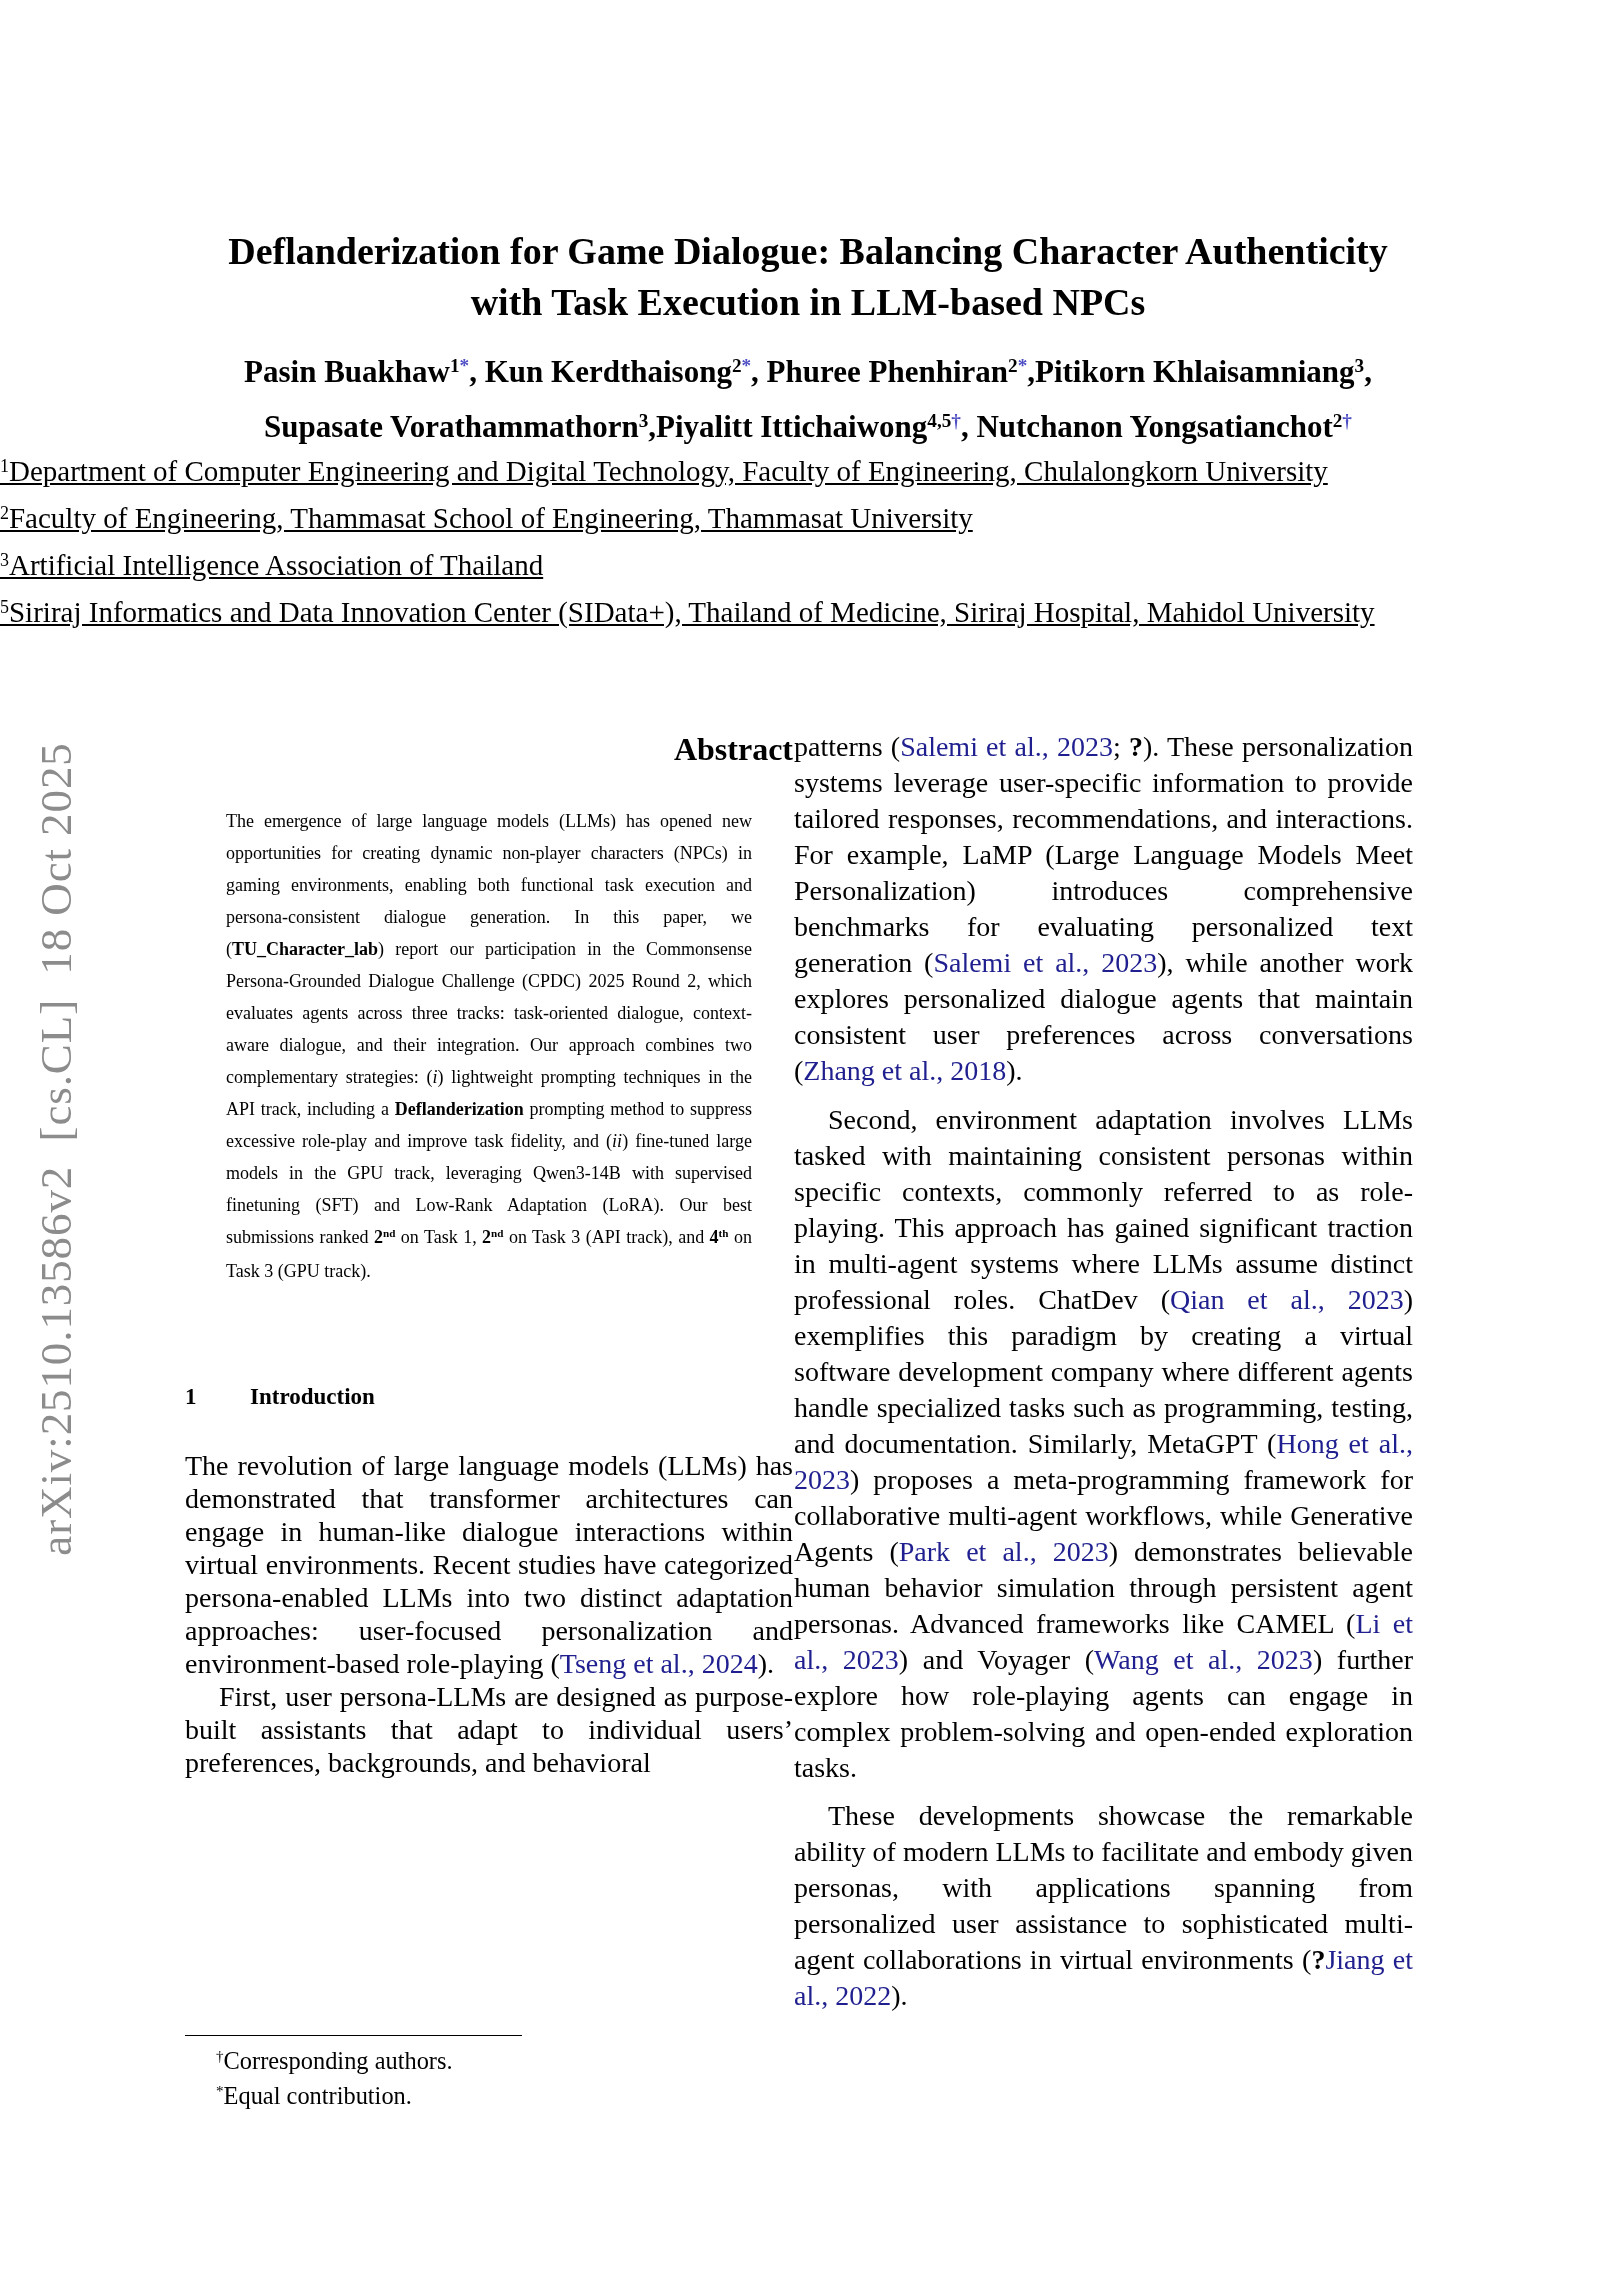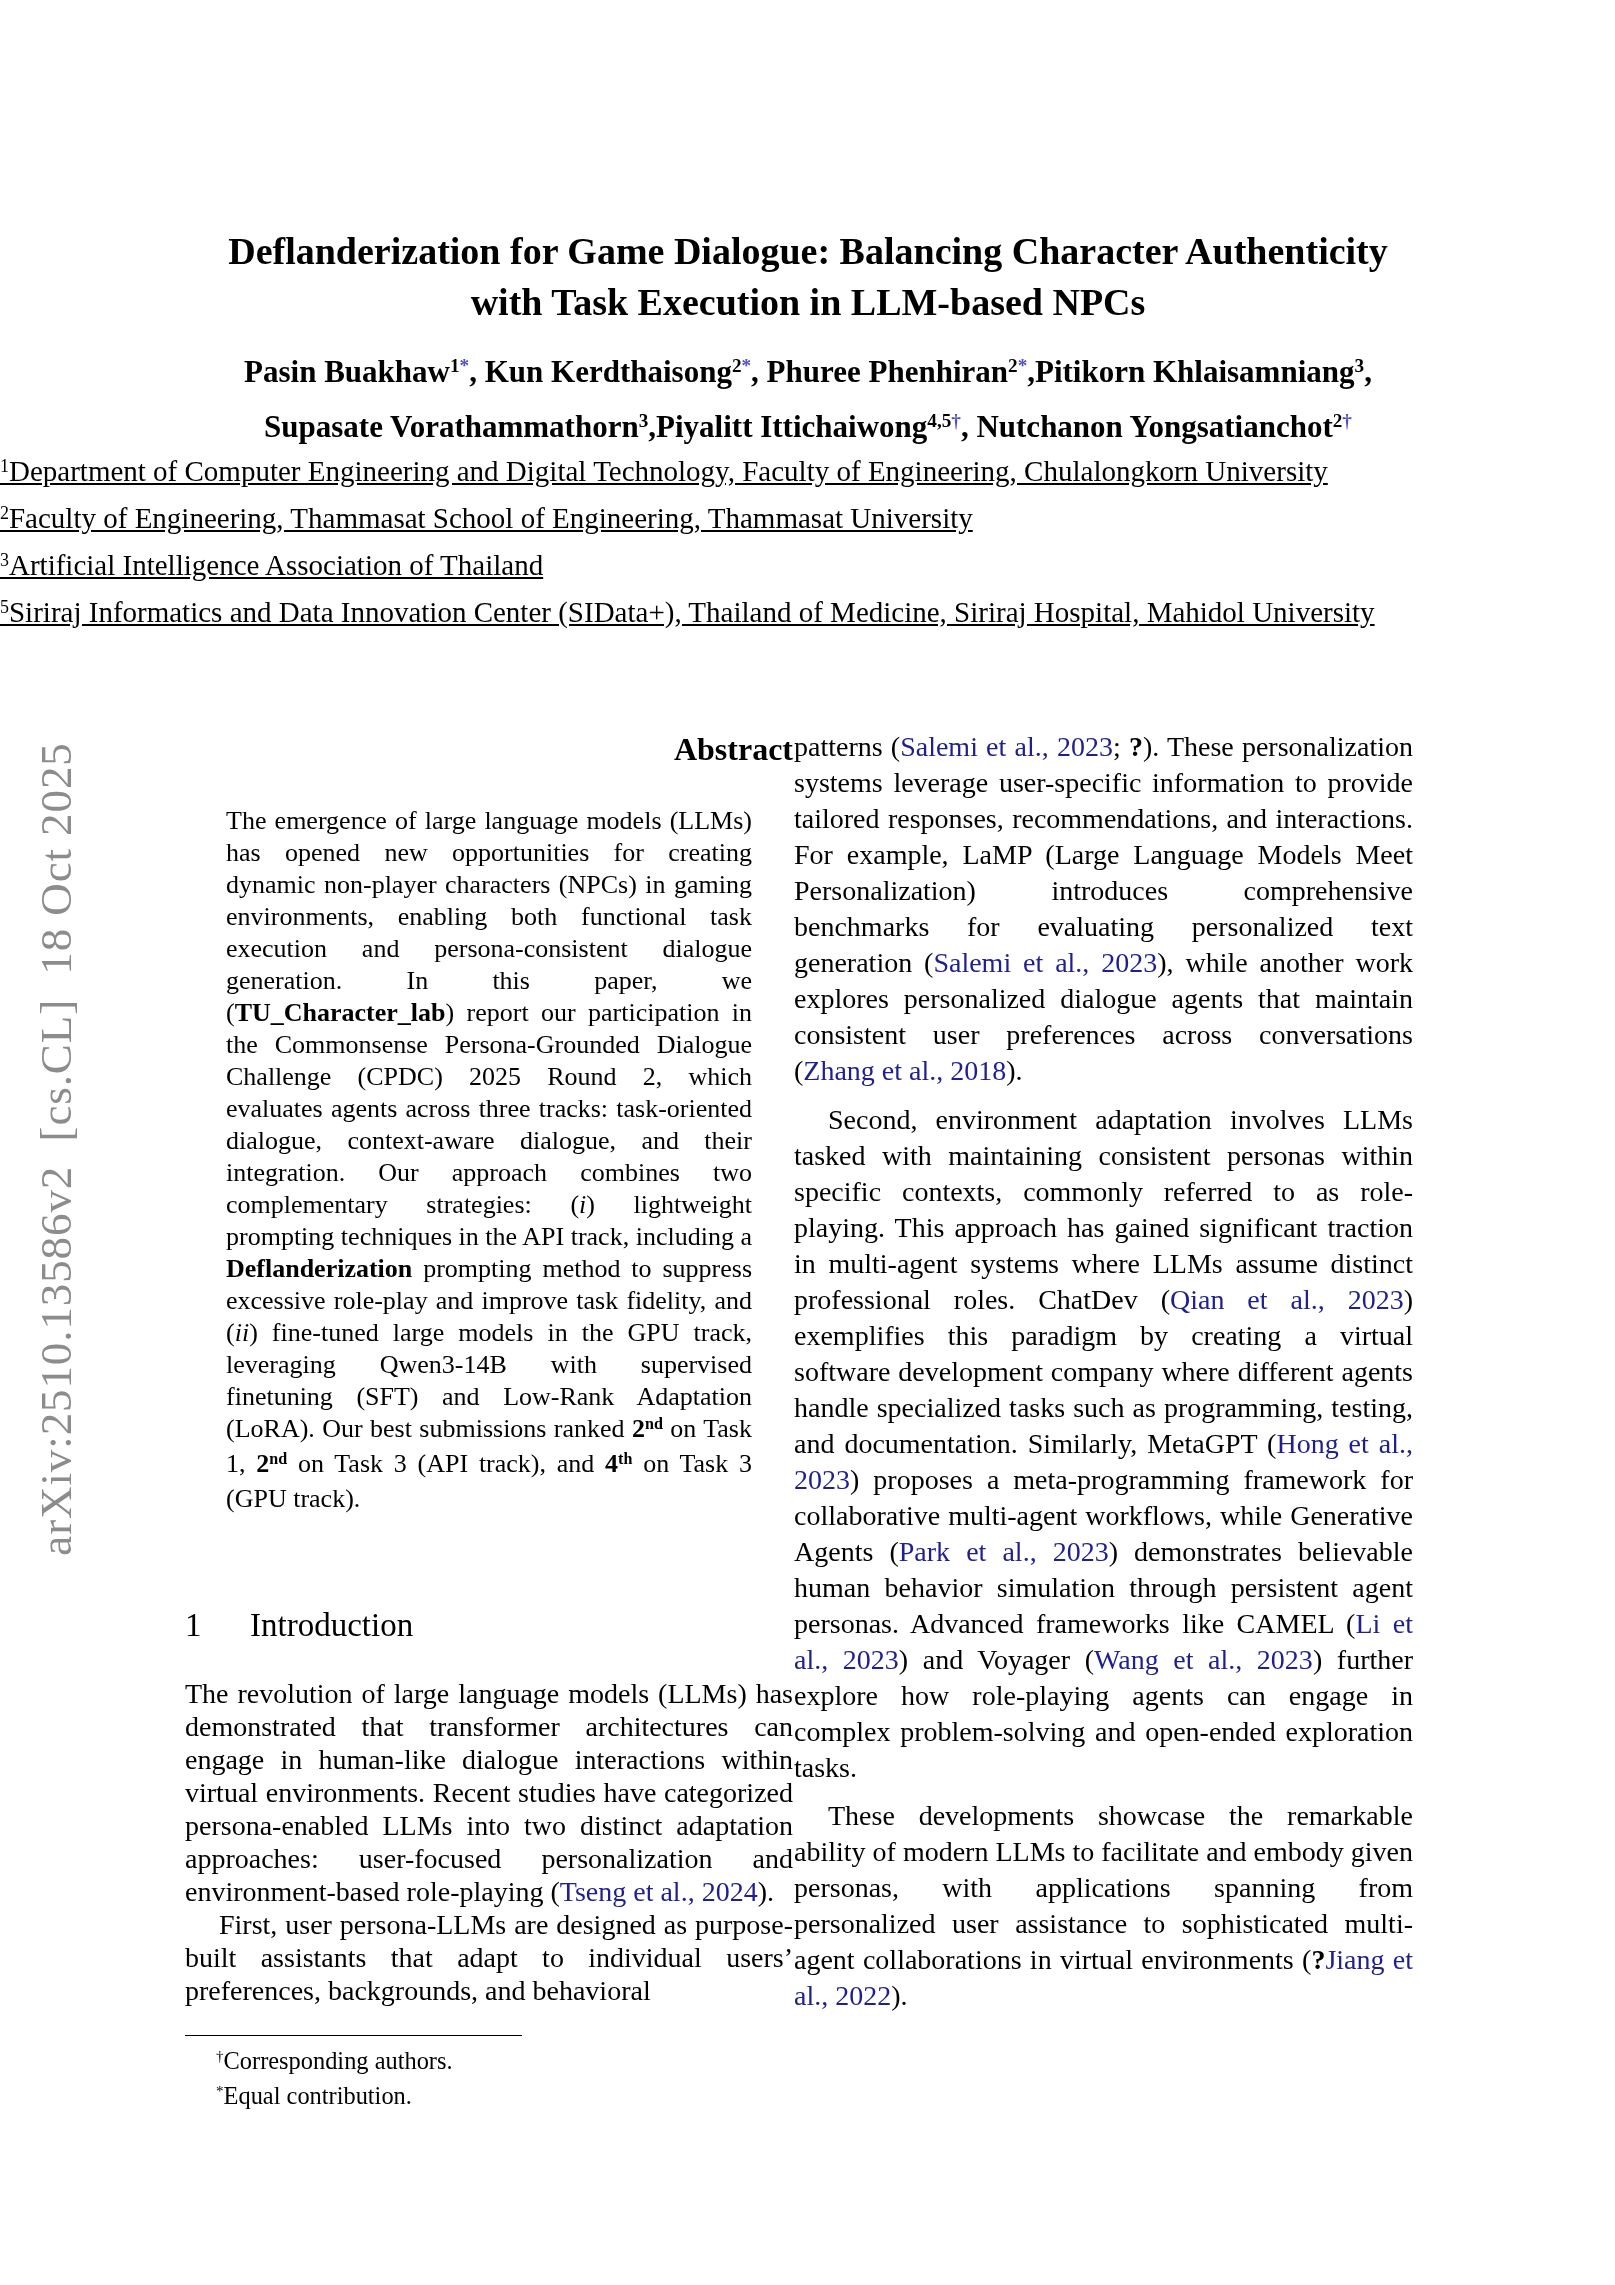--- a/index.html
+++ b/index.html
@@ -33,25 +33,25 @@
   }
   .col{position:absolute;top:729px;}
   .col-left{left:185px;width:608px;}
   .col-right{left:794px;width:619px;}
   .abstract-head{
     text-align:right;font-size:32px;font-weight:bold;line-height:40px;
     margin:0 0 36px 0;
   }
   .abstract-body{
     width:526px;margin:0 auto;
-    font-size:26px;line-height:32px;
+    font-size:18px;line-height:32px;
     text-align:justify;hyphens:auto;
   }
   .sec-head{
-    font-size:33px;font-weight:normal;line-height:42px;
+    font-size:23px;font-weight:bold;line-height:42px;
     margin:89px 0 31px 0;
   }
   .sec-num{display:inline-block;width:65px;}
   .body-p{
     font-size:28px;line-height:33px;margin:0;
     text-align:justify;hyphens:auto;
   }
   .col-right .body-p{line-height:36px;margin:0 0 12.7px 0;}
   .indent{text-indent:34px;}
   .footnote{

